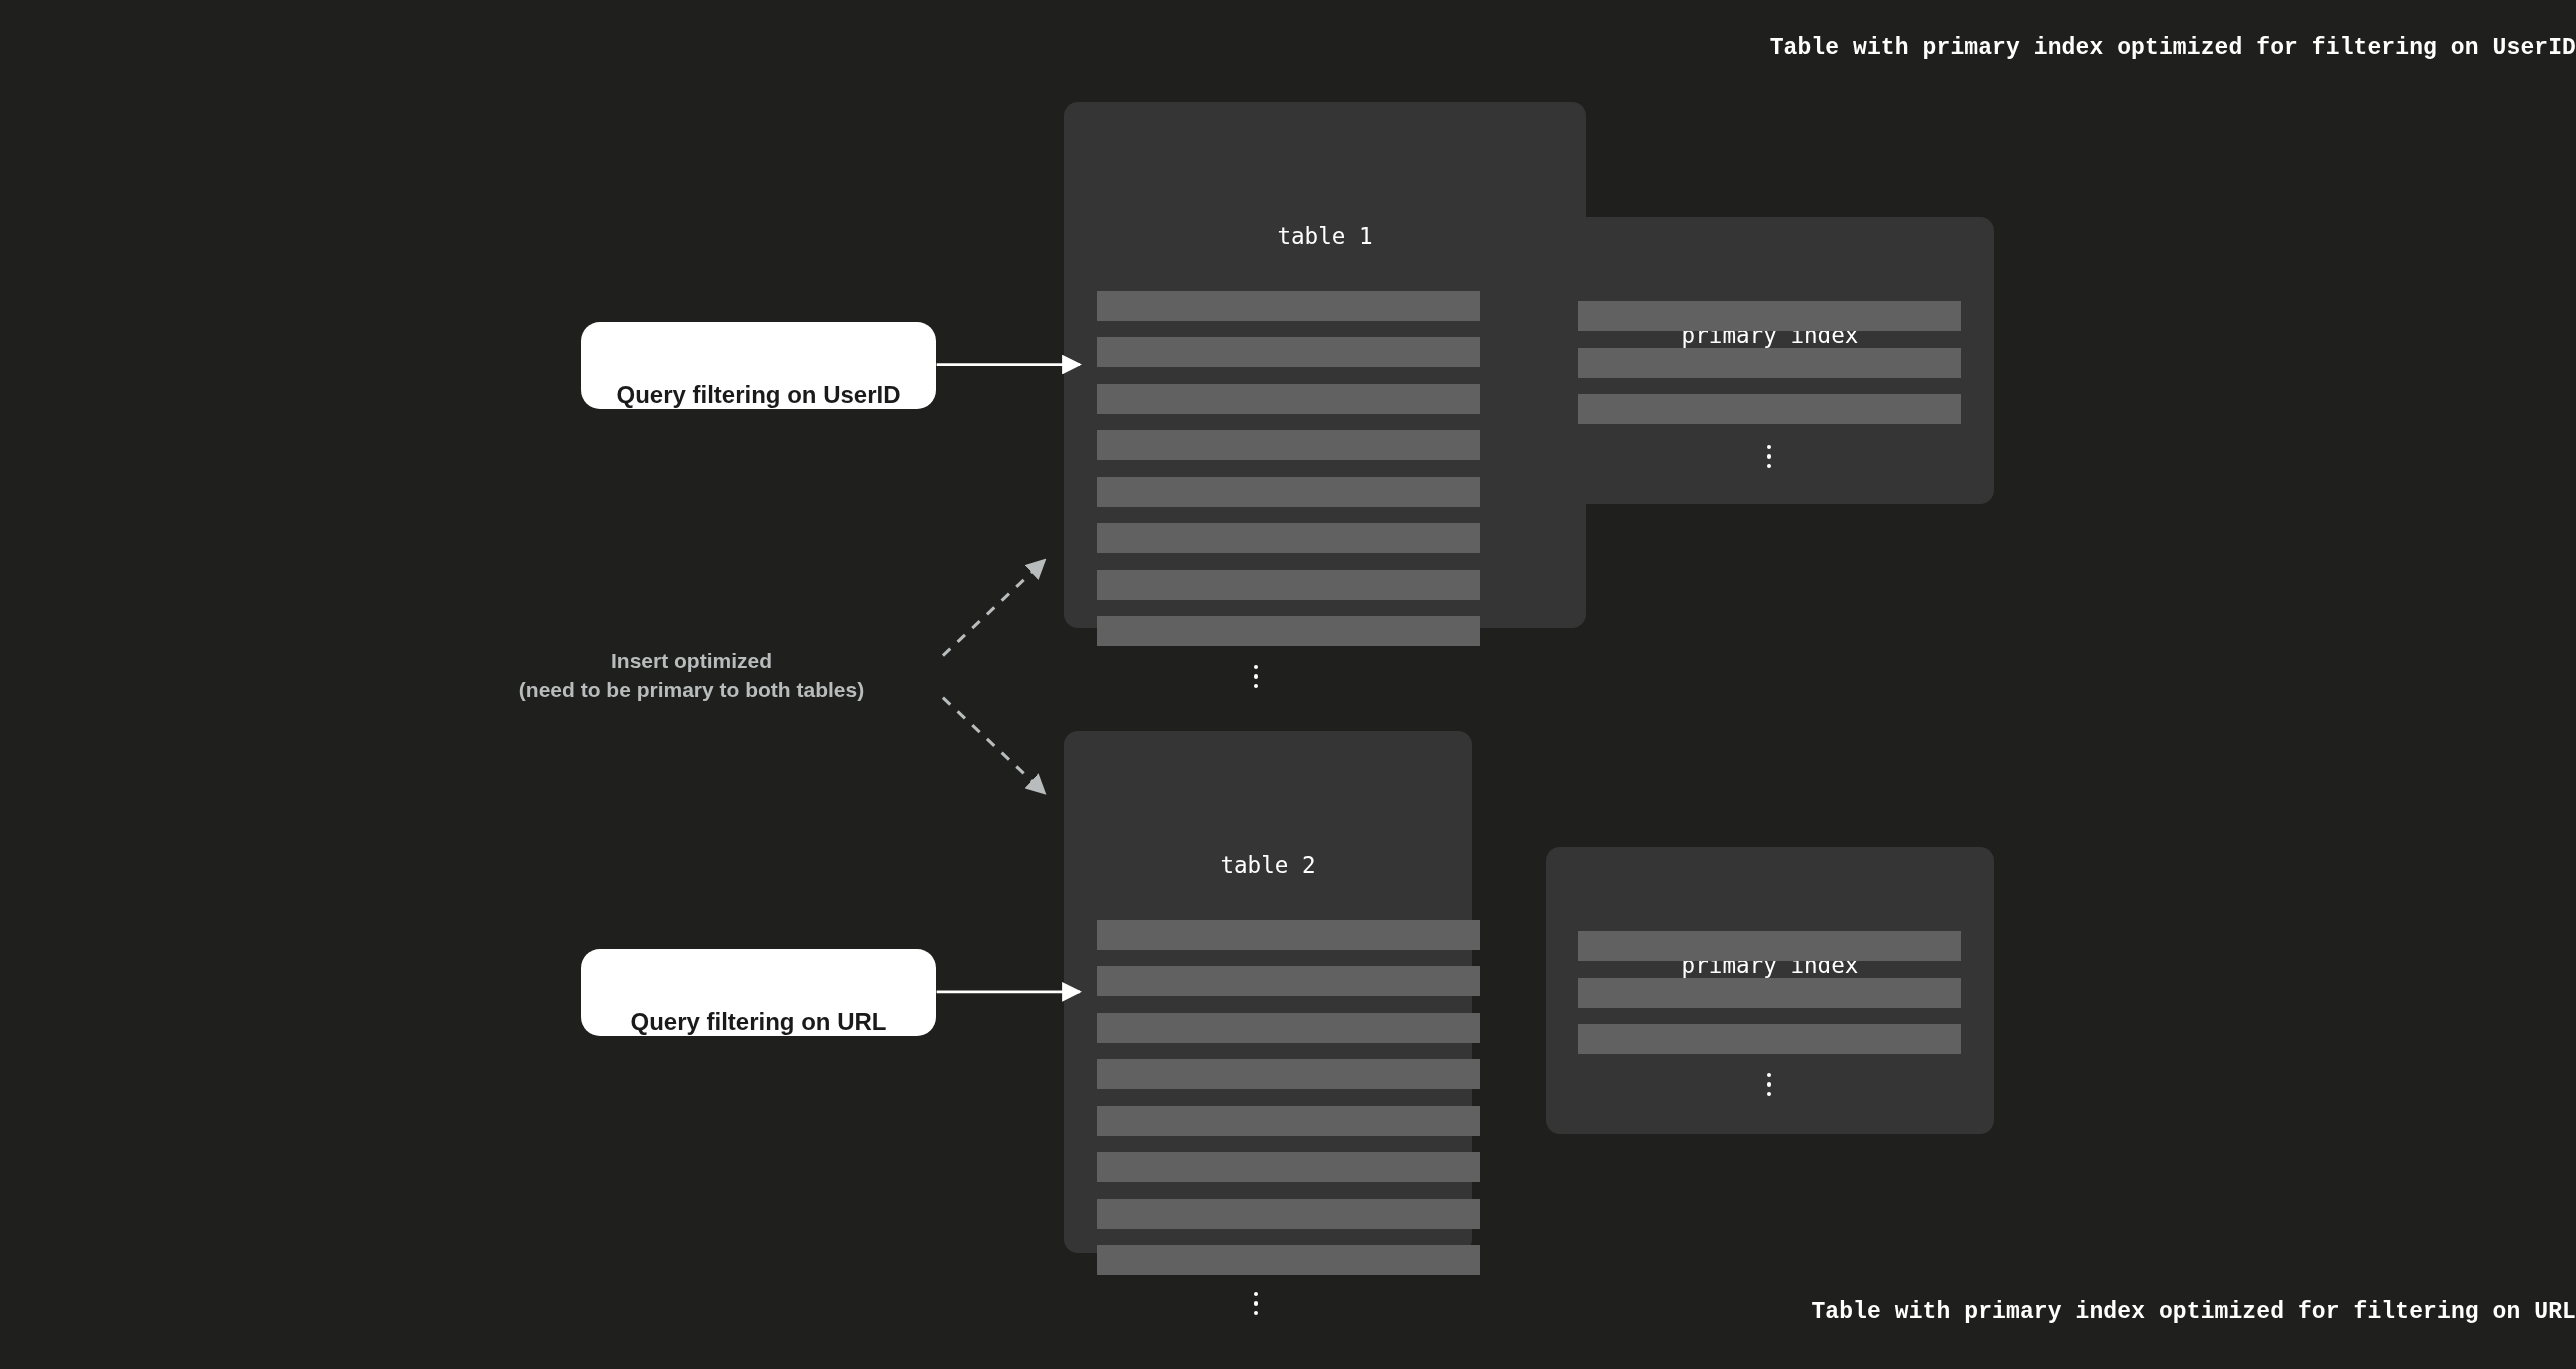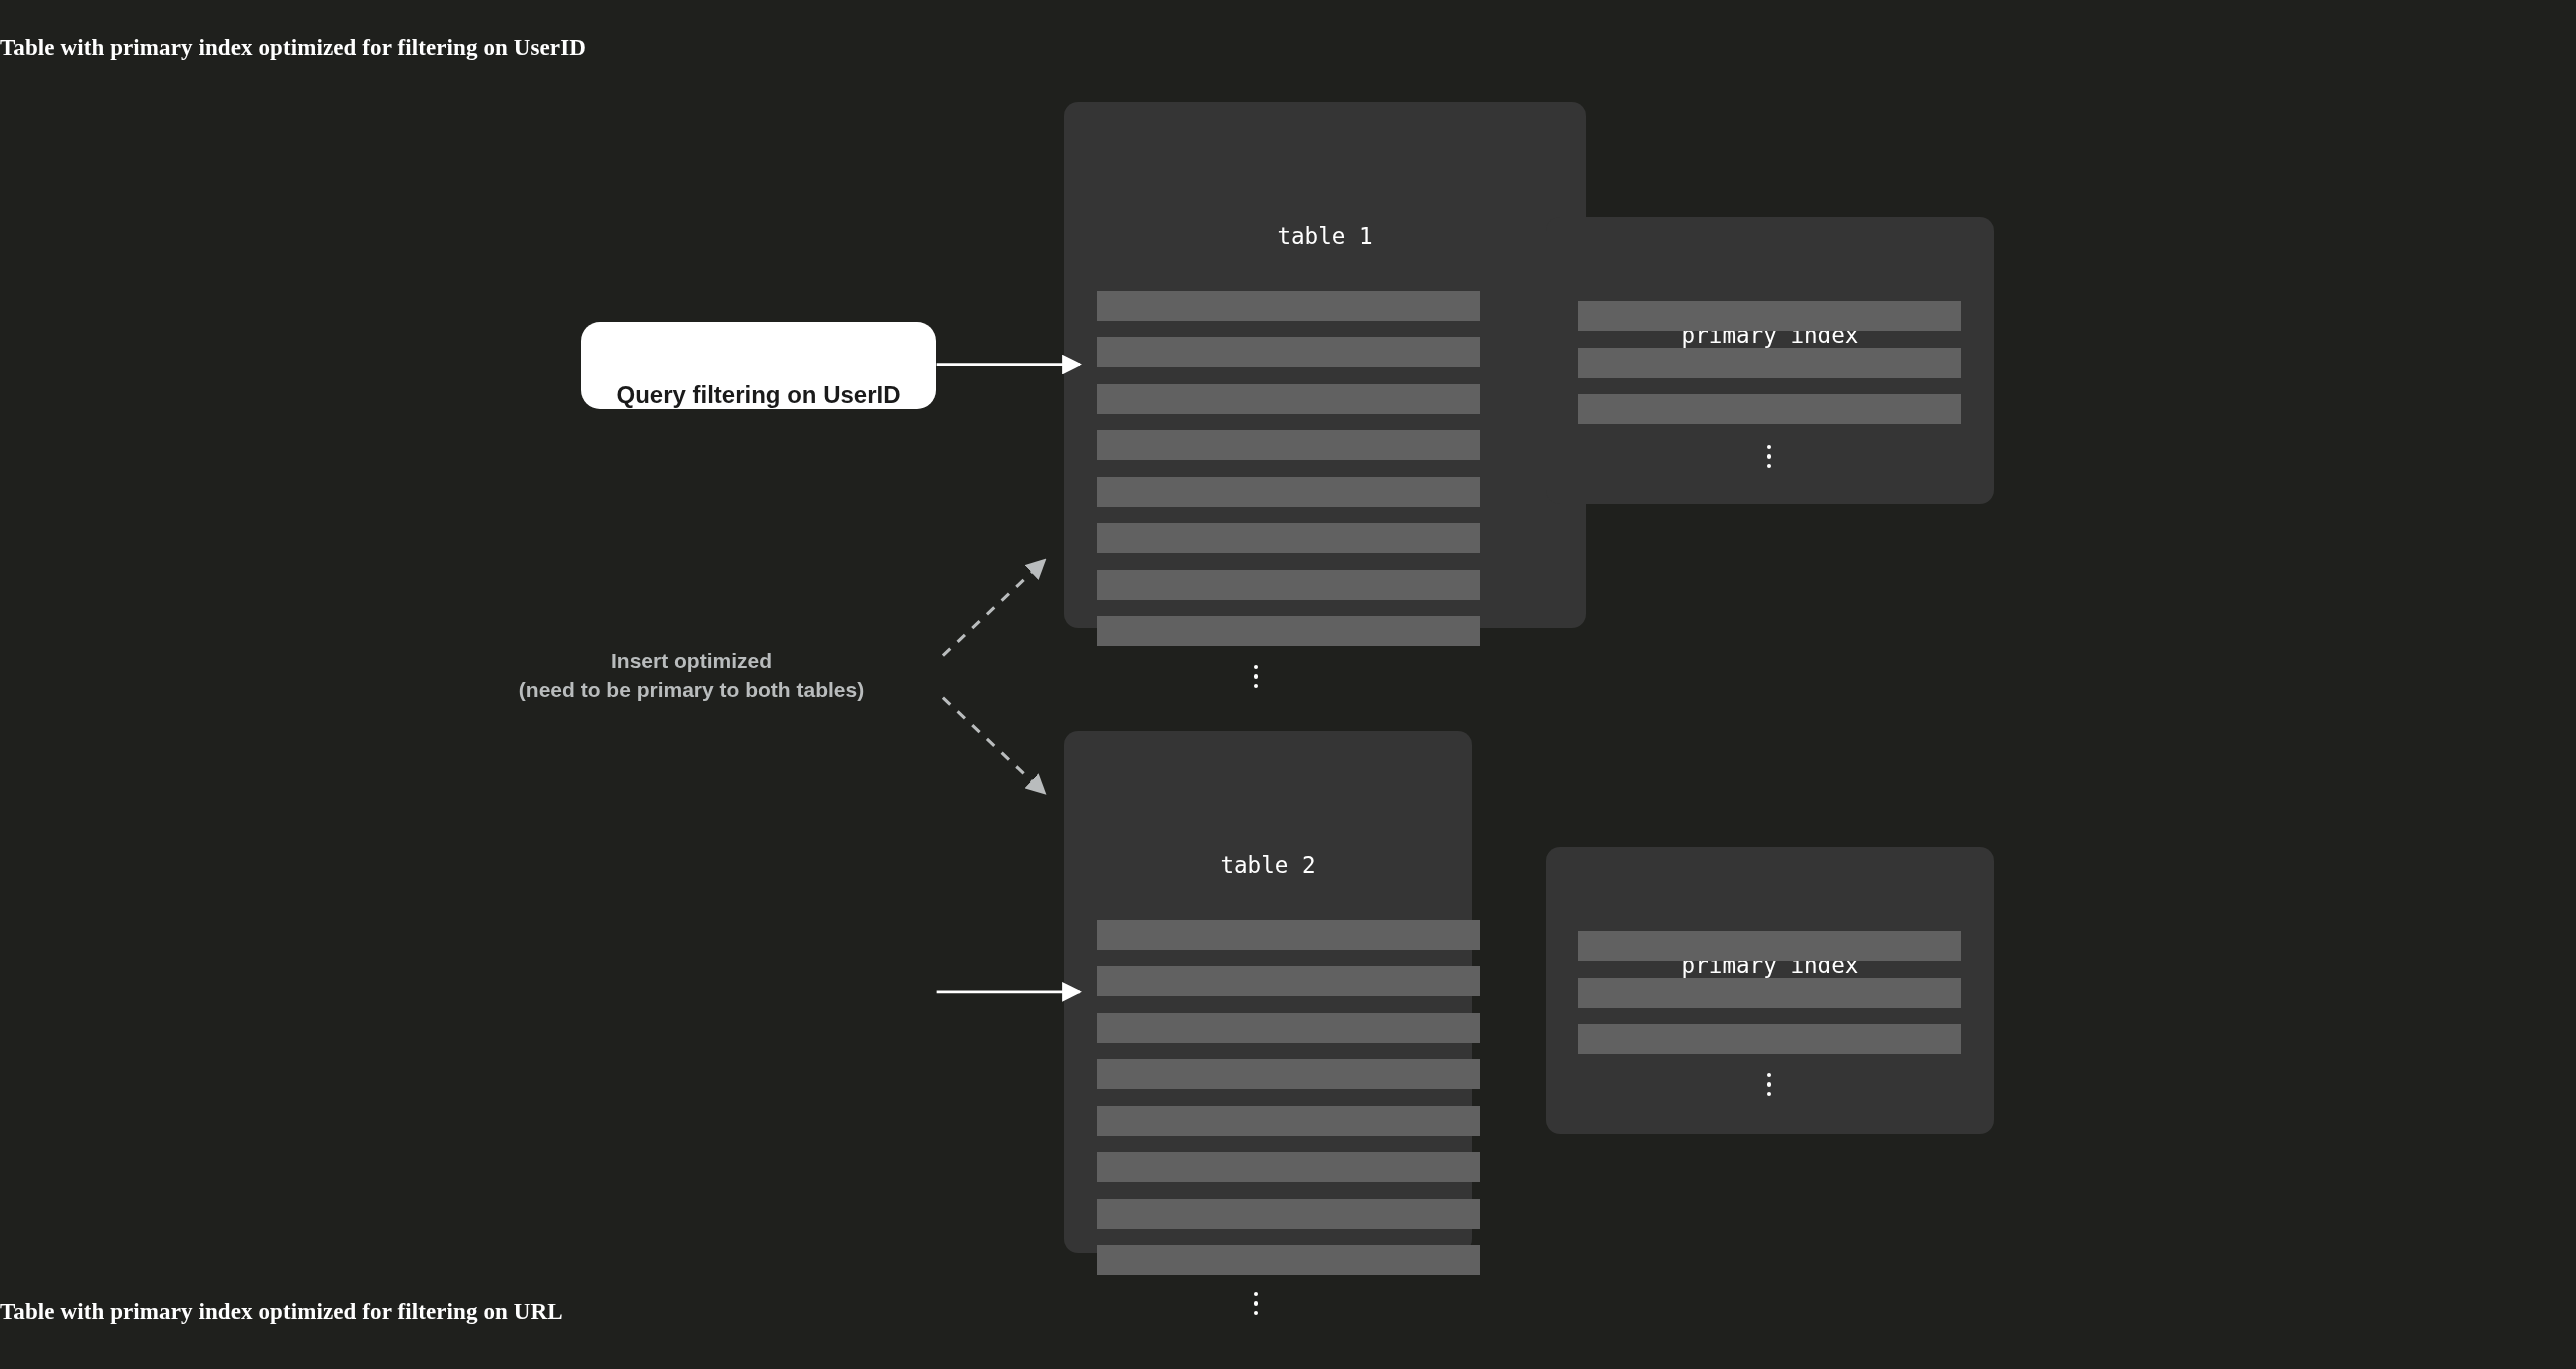--- a/index.html
+++ b/index.html
@@ -13,26 +13,26 @@
     height: 1369px;
     background: #1f201d;
     overflow: hidden;
     font-family: "Liberation Sans", sans-serif;
   }
 
   
   .caption {
     position: absolute;
     color: #ffffff;
-    font-family: Liberation Serif, serif;
+    font-family: Liberation Mono, monospace;
     font-weight: bold;
     font-size: 23px;
     letter-spacing: 0.1px;
     white-space: nowrap;
-    text-align: left;
+    text-align: right;
   }
   #caption-top   { left: 0; right: 0; top: 35px; }
   #caption-bottom{ left: 0; right: 0; top: 1299px; }
 
   
   .card {
     position: absolute;
     background: #353535;
     border-radius: 14px;
   }
@@ -182,20 +182,23 @@
       <i></i>
         <i></i>
         <i></i>
     </div>
   </div>
 
   <div class="query-box" id="query-box-userid" style="left:581px; top:322px; width:355px; height:87px;">
     <span>Query filtering on UserID</span>
   </div>
 
+  <div class="query-box" id="query-box-url" style="left:581px; top:949px; width:355px; height:87px;">
+    <span>Query filtering on URL</span>
+  </div>
 
   <div id="insert-label" style="left:465px; top:647px; width:453px;">
     <div>Insert optimized</div>
     <div>(need to be primary to both tables)</div>
   </div>
 
   <svg id="arrow-layer" viewBox="0 0 4098 2178">
     <defs>
       <marker id="head-solid" viewBox="0 0 10 10" refX="9" refY="5" markerWidth="7" markerHeight="7" orient="auto-start-reverse">
         <path d="M 0 0 L 10 5 L 0 10 z" fill="#ffffff"></path>

